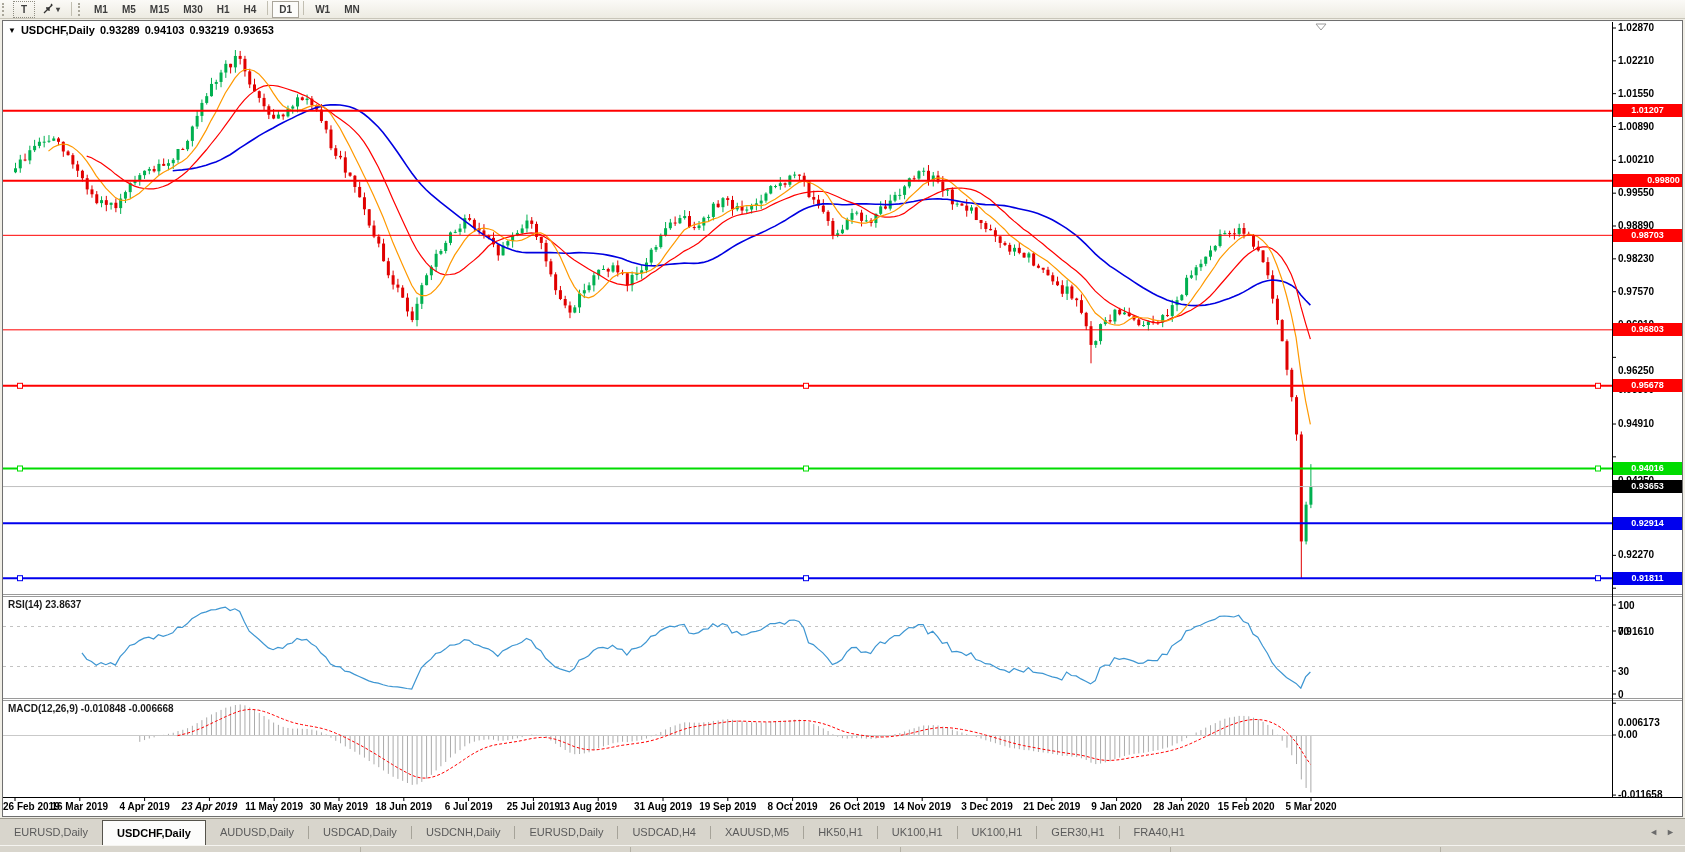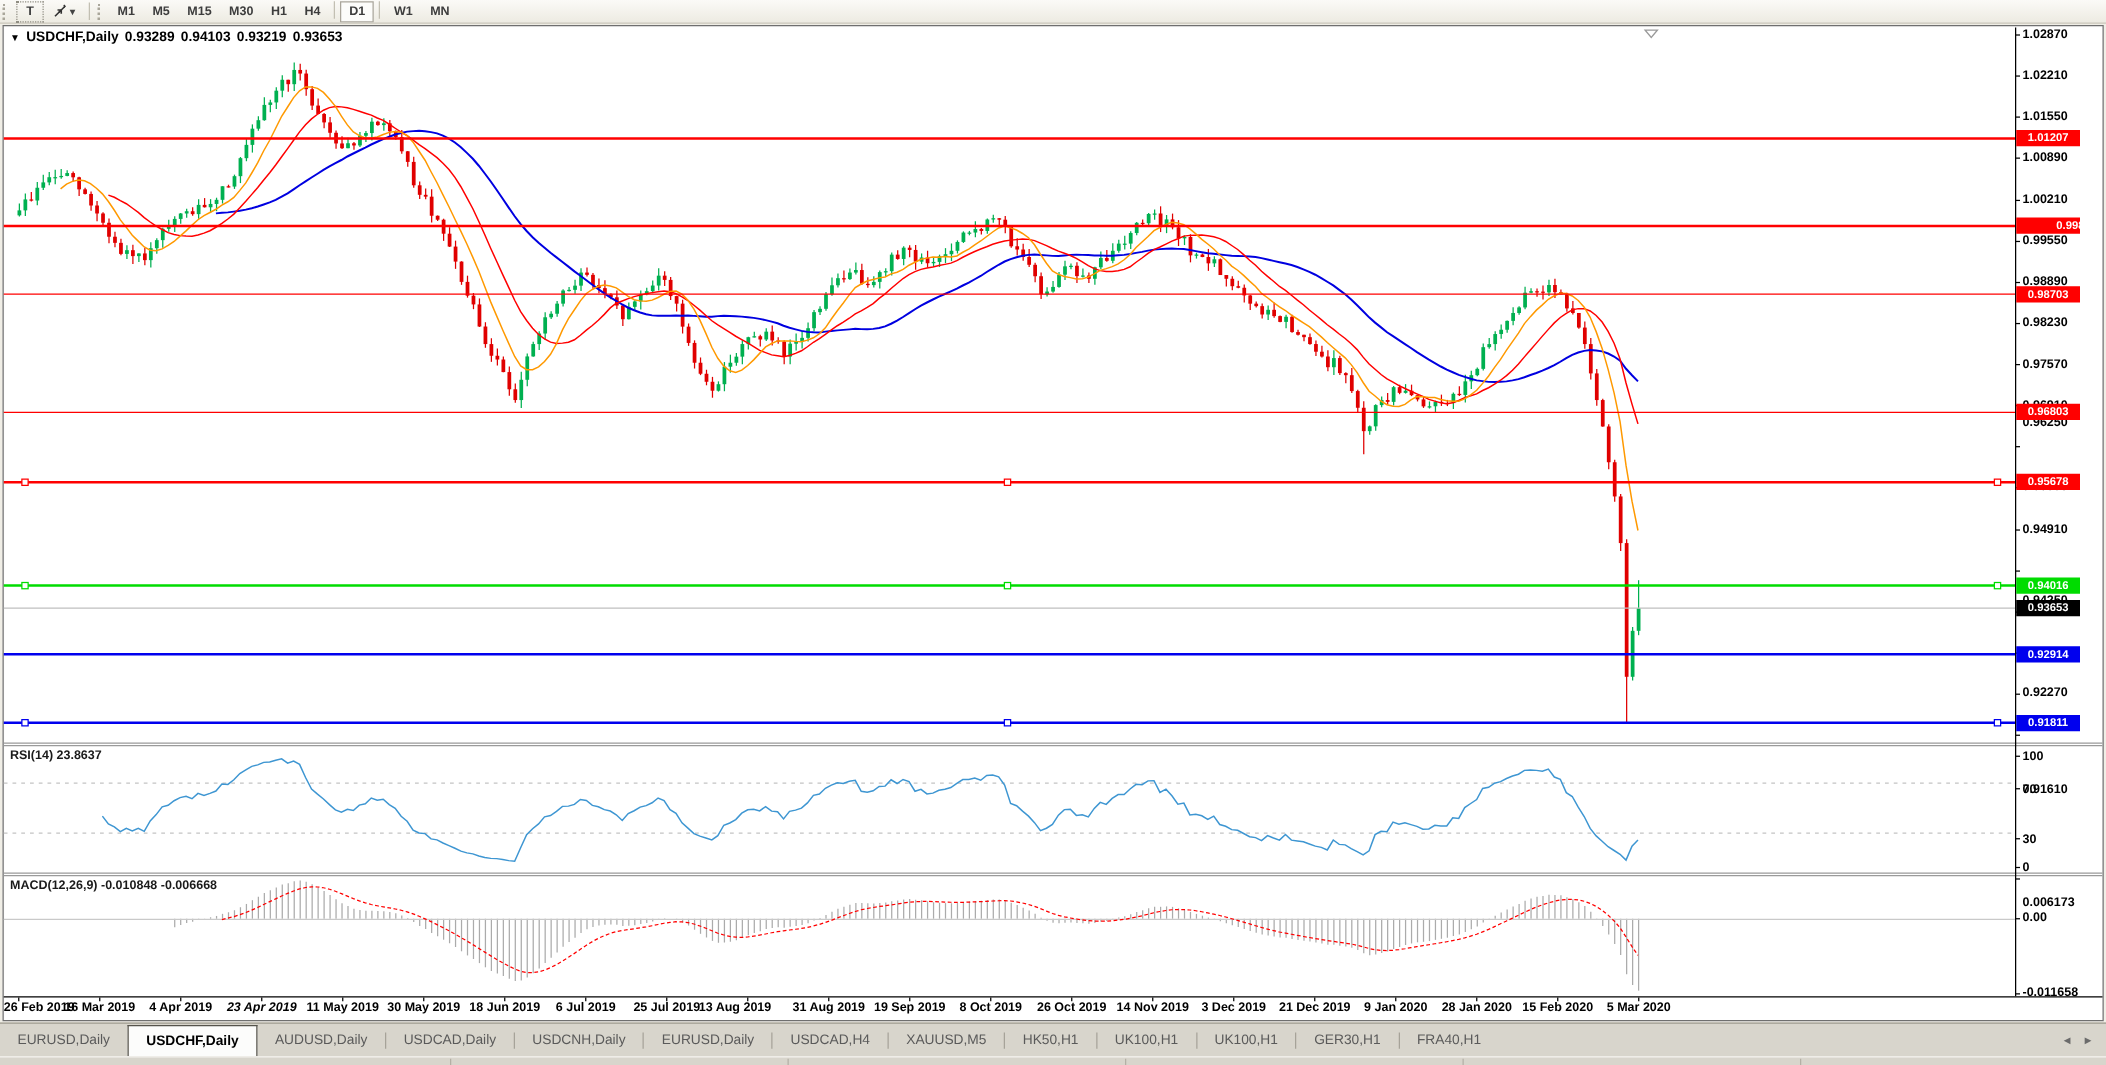--- a/index.html
+++ b/index.html
@@ -27,21 +27,21 @@
   #chart-svg { position:absolute; left:0; top:0; width:1685px; height:852px; }
 
   #chart-title { position:absolute; left:8px; top:24px; font:bold 11px "Liberation Sans",sans-serif;
     color:#000; display:flex; gap:5px; align-items:center; z-index:5; }
   #chart-title .tri { font-size:8px; }
 
   .pane-label { position:absolute; font:bold 10px "Liberation Sans",sans-serif; color:#1a1a1a; z-index:5; }
 
   .axis-label { position:absolute; left:1618px; font:bold 10px "Liberation Sans",sans-serif;
     color:#000; white-space:nowrap; z-index:4; }
-  .badge { position:absolute; left:1613px; width:51px; height:13px; z-index:6;
+  .badge { position:absolute; left:1613px; width:69px; height:13px; z-index:6;
     font:bold 9px "Liberation Sans",sans-serif; color:#fff; text-align:center; line-height:13px; }
   .date-label { position:absolute; top:801px; font:bold 10px "Liberation Sans",sans-serif;
     color:#000; white-space:nowrap; z-index:5; }
 
   
   #tabbar { position:absolute; left:0; top:818px; width:1685px; height:27px;
     background:#d8d5cc; border-top:1px solid #9d9a8e; display:flex; align-items:stretch; }
   .tab { padding:0 14px; font:11px "Liberation Sans",sans-serif; color:#5a5a5a;
     display:flex; align-items:center; cursor:default; white-space:nowrap; position:relative; }
   .tab.active { background:#fcfcfb; border:1px solid #55534b; border-bottom:none;
@@ -986,21 +986,21 @@
     <div class="axis-label" style="top: 22px;">1.02870</div>
     <div class="axis-label" style="top: 54.8358px;">1.02210</div>
     <div class="axis-label" style="top: 87.6716px;">1.01550</div>
     <div class="axis-label" style="top: 120.507px;">1.00890</div>
     <div class="axis-label" style="top: 154.338px;">1.00210</div>
     <div class="axis-label" style="top: 187.174px;">0.99550</div>
     <div class="axis-label" style="top: 220.01px;">0.98890</div>
     <div class="axis-label" style="top: 252.846px;">0.98230</div>
     <div class="axis-label" style="top: 285.682px;">0.97570</div>
     <div class="axis-label" style="top: 318.517px;">0.96910</div>
-    <div class="axis-label" style="top: 333px;">0.96250</div>
+    <div class="axis-label" style="top: 365px;">0.96250</div>
     <div class="axis-label" style="top: 384.189px;">0.95590</div>
     <div class="axis-label" style="top: 418.02px;">0.94910</div>
     <div class="axis-label" style="top: 450.856px; margin-top: 24px;">0.94250</div>
     <div class="axis-label" style="top: 483.692px;">0.93590</div>
     <div class="axis-label" style="top: 516.527px;">0.92930</div>
     <div class="axis-label" style="top: 549.363px;">0.92270</div>
     <div class="axis-label" style="top: 582.199px; margin-top: 44px;">0.91610</div>
     <div class="axis-label" style="top: 600px;">100</div>
     <div class="axis-label" style="top: 626px;">70</div>
     <div class="axis-label" style="top: 666px;">30</div>

